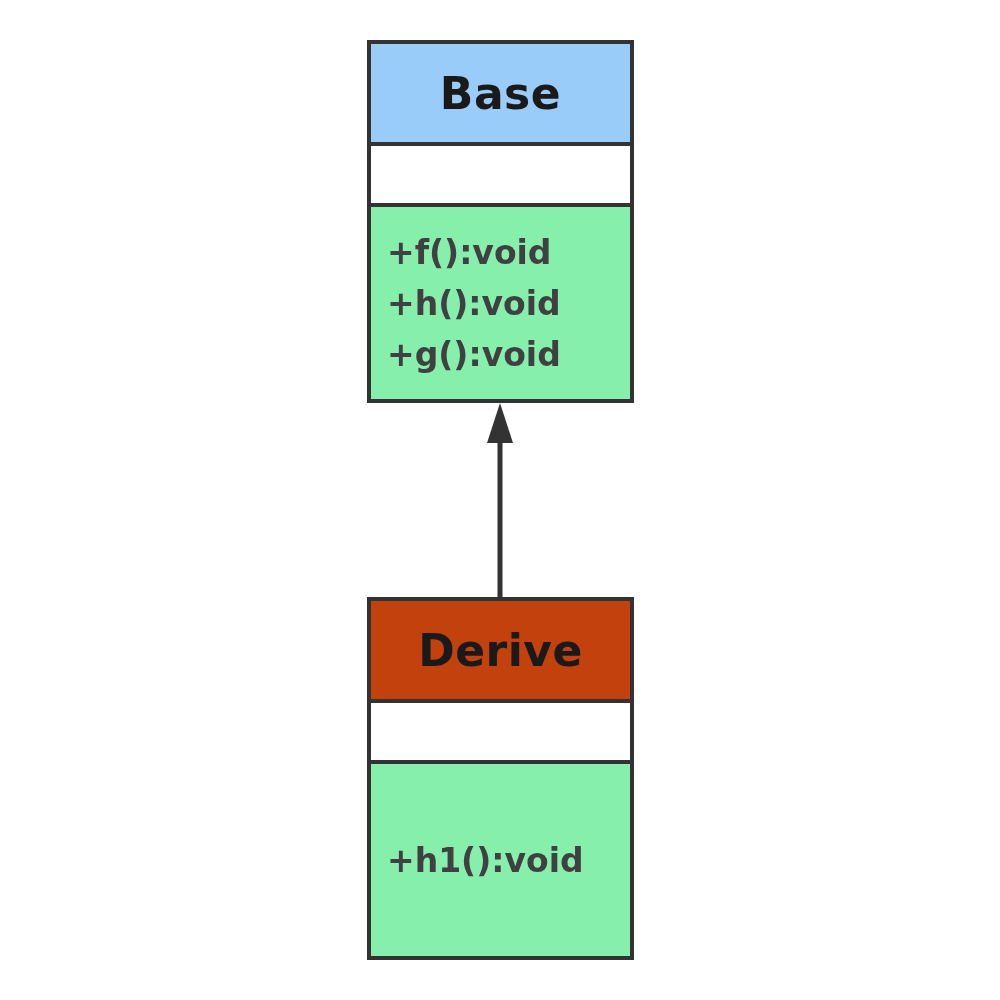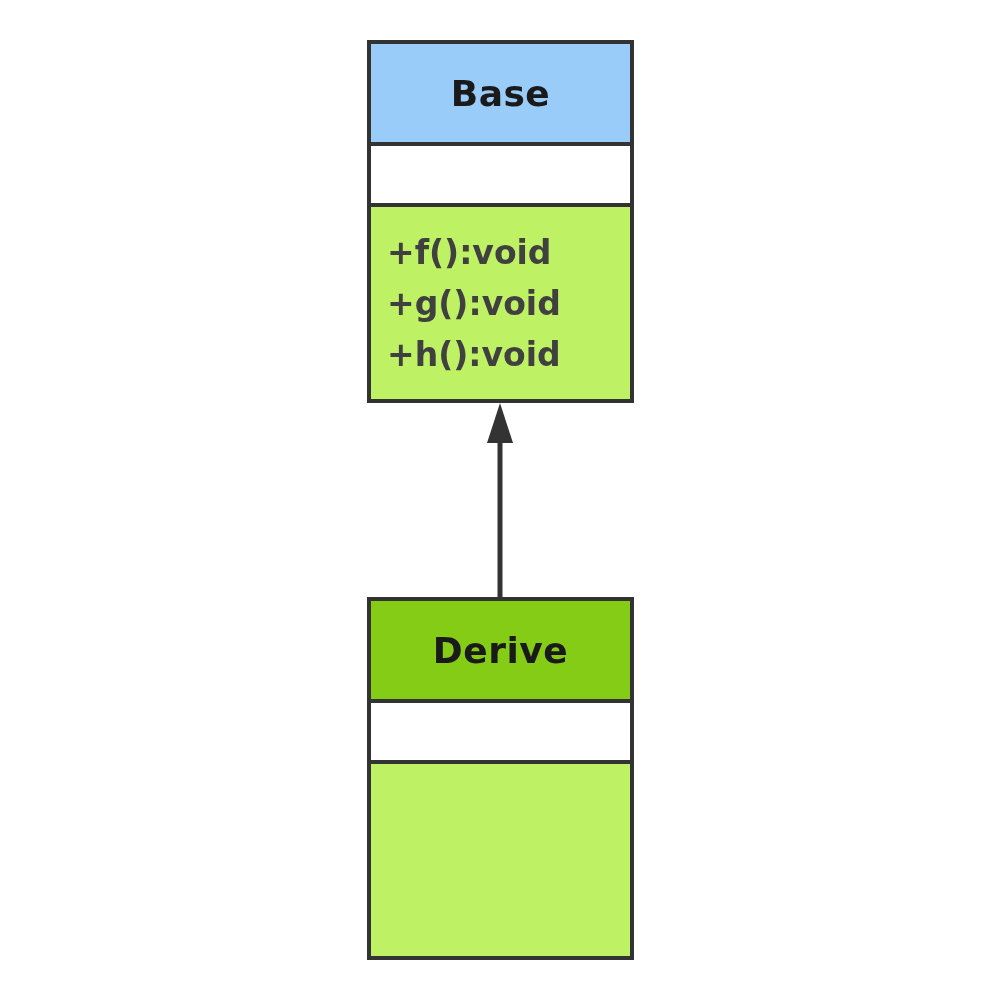--- a/index.html
+++ b/index.html
@@ -32,37 +32,37 @@
   .uml-class.base   { top: 40px; }
   .uml-class.derive { top: 597px; }
 
   .uml-header {
     height: 98px;
     flex: 0 0 98px;
     border-bottom: 4px solid #333333;
     display: flex;
     align-items: center;
     justify-content: center;
-    font-size: 36px;
+    font-size: 44px;
     font-weight: bold;
     color: #1a1a1a;
     letter-spacing: 0.5px;
   }
   .uml-class.base   .uml-header { background: #99ccf8; }
-  .uml-class.derive .uml-header { background: #84cc16; }
+  .uml-class.derive .uml-header { background: #c2410c; }
 
   .uml-attributes {
     height: 57px;
     flex: 0 0 57px;
     border-bottom: 4px solid #333333;
     background: #ffffff;
   }
   .uml-methods {
     flex: 1 1 auto;
-    background: #bef264;
+    background: #86efac;
     display: flex;
     flex-direction: column;
     justify-content: center;
     padding-left: 16px;
     box-sizing: border-box;
   }
   .method-line {
     font-size: 33px;
     font-weight: bold;
     color: #404040;
@@ -80,30 +80,31 @@
 </head>
 <body>
 
 <div class="canvas">
 
   <div class="uml-class base">
     <div class="uml-header">Base</div>
     <div class="uml-attributes"></div>
     <div class="uml-methods">
       <div class="method-line">+f():void</div>
+      <div class="method-line">+h():void</div>
       <div class="method-line">+g():void</div>
-      <div class="method-line">+h():void</div>
     </div>
   </div>
 
   <svg class="inheritance-arrow" viewBox="0 0 44 194" xmlns="http://www.w3.org/2000/svg">
     <line x1="22" y1="36" x2="22" y2="194" stroke="#333333" stroke-width="5"></line>
     <polygon points="22,0 9,40 35,40" fill="#333333"></polygon>
   </svg>
 
   <div class="uml-class derive">
     <div class="uml-header">Derive</div>
     <div class="uml-attributes"></div>
     <div class="uml-methods">
+      <div class="method-line">+h1():void</div>
     </div>
   </div>
 
 </div>
 
 </body></html>

